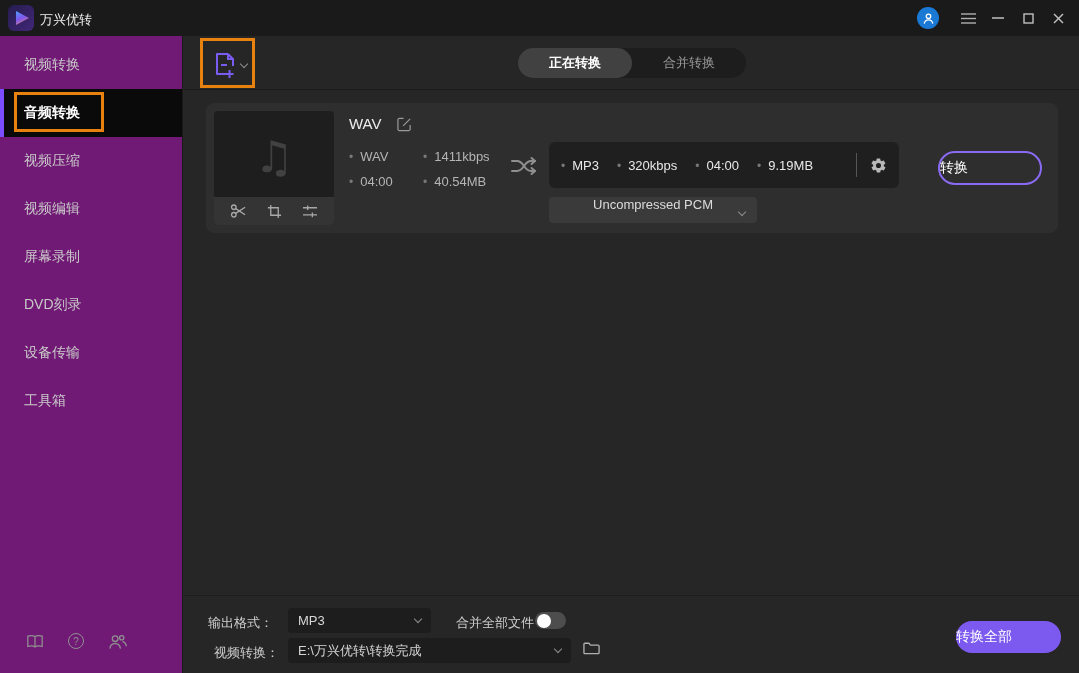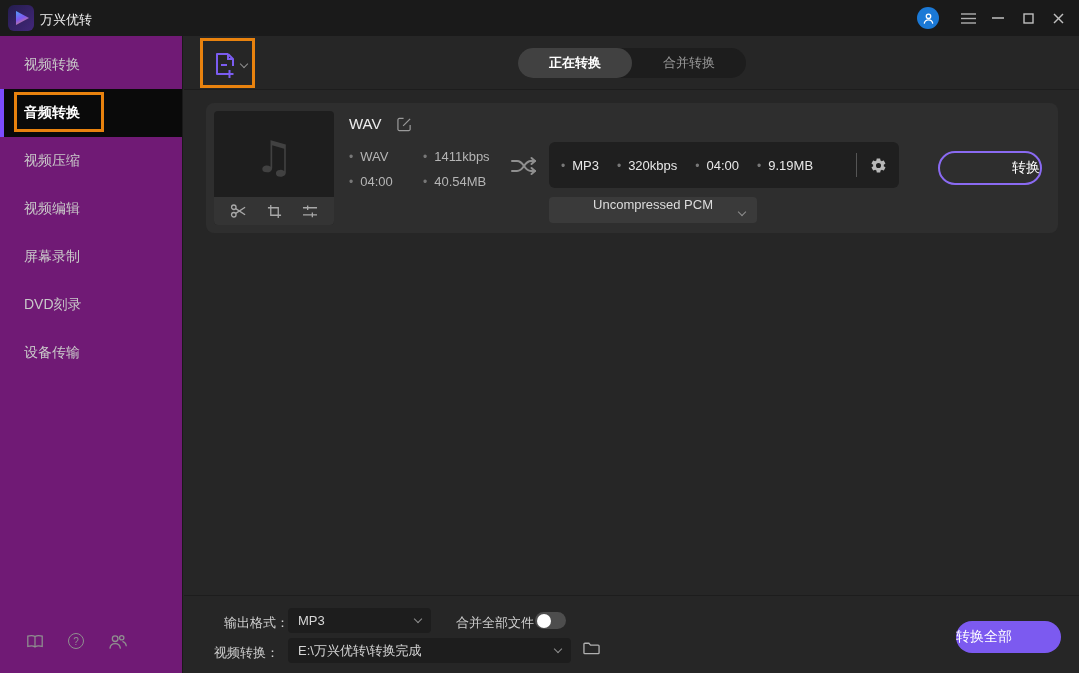--- a/index.html
+++ b/index.html
@@ -72,26 +72,26 @@
                 background:#1f1f1f; border-radius:6px; display:flex; align-items:center;
                 padding:0 12px; font-size:13px; color:#e8e8e8; }
   .target-box .dot { margin-right:18px; }
   .vdiv { width:1px; height:24px; background:#555; margin:0 13px 0 auto; }
   .codec-select { position:absolute; left:343px; top:94px; width:208px; height:26px;
                   background:#3a3a3a; border-radius:4px; display:flex; align-items:center;
                   padding:0 12px; font-size:13px; color:#dcdcdc;flex-direction:column; }
   .codec-select .chev { margin-left:auto; }
   .convert-btn { position:absolute; left:732px; top:48px; width:104px; height:34px;
                  border:2px solid #8a6af2; border-radius:18px; background:transparent;
-                 color:#fff; font-size:14px; display:flex; align-items:center; justify-content:flex-end; }
+                 color:#fff; font-size:14px; display:flex; align-items:center; justify-content:flex-start; }
 
   
   .footer-divider { position:absolute; left:0; top:559px; width:100%; height:1px; background:#1d1d1d; }
   .f-label { position:absolute; font-size:13px; color:#cfcfcf; }
-  .lbl-format { left:40px; top:578px;text-align:center; }
+  .lbl-format { left:24px; top:578px;text-align:center; }
   .lbl-merge  { left:272px; top:578px; }
   .lbl-folder { left:30px; top:608px; }
   .dd { position:absolute; background:#1d1d1d; border-radius:4px; display:flex;
         align-items:center; padding:0 10px; font-size:13px; color:#d6d6d6; }
   .dd .chev { margin-left:auto; }
   .dd-format { left:104px; top:572px; width:143px; height:25px; }
   .dd-folder { left:104px; top:602px; width:283px; height:25px; }
   .toggle { position:absolute; left:351px; top:576px; width:31px; height:17px;
             background:#4d4d4d; border-radius:9px; }
   .toggle .knob { position:absolute; left:1.5px; top:1.5px; width:14px; height:14px;
@@ -162,20 +162,23 @@
         <span>视频编辑</span>
       </div>
     <div class="side-item">
         <span>屏幕录制</span>
       </div>
     <div class="side-item">
         <span>DVD刻录</span>
       </div>
     <div class="side-item">
         <span>设备传输</span>
+      </div>
+    <div class="side-item">
+        <span>工具箱</span>
       </div>
   </div>
   <div class="side-foot">
     <span>
       <svg width="18" height="15" viewBox="0 0 20 16" fill="none" stroke="#8f8f8f" stroke-width="1.4">
         <path d="M10 2.5C8 1.2 5 1.2 2 2v11.5c3-.8 6-.8 8 .5 2-1.3 5-1.3 8-.5V2c-3-.8-6-.8-8 .5z"></path>
         <line x1="10" y1="2.8" x2="10" y2="13.8"></line>
       </svg>
     </span>
     <span class="help-circle">

